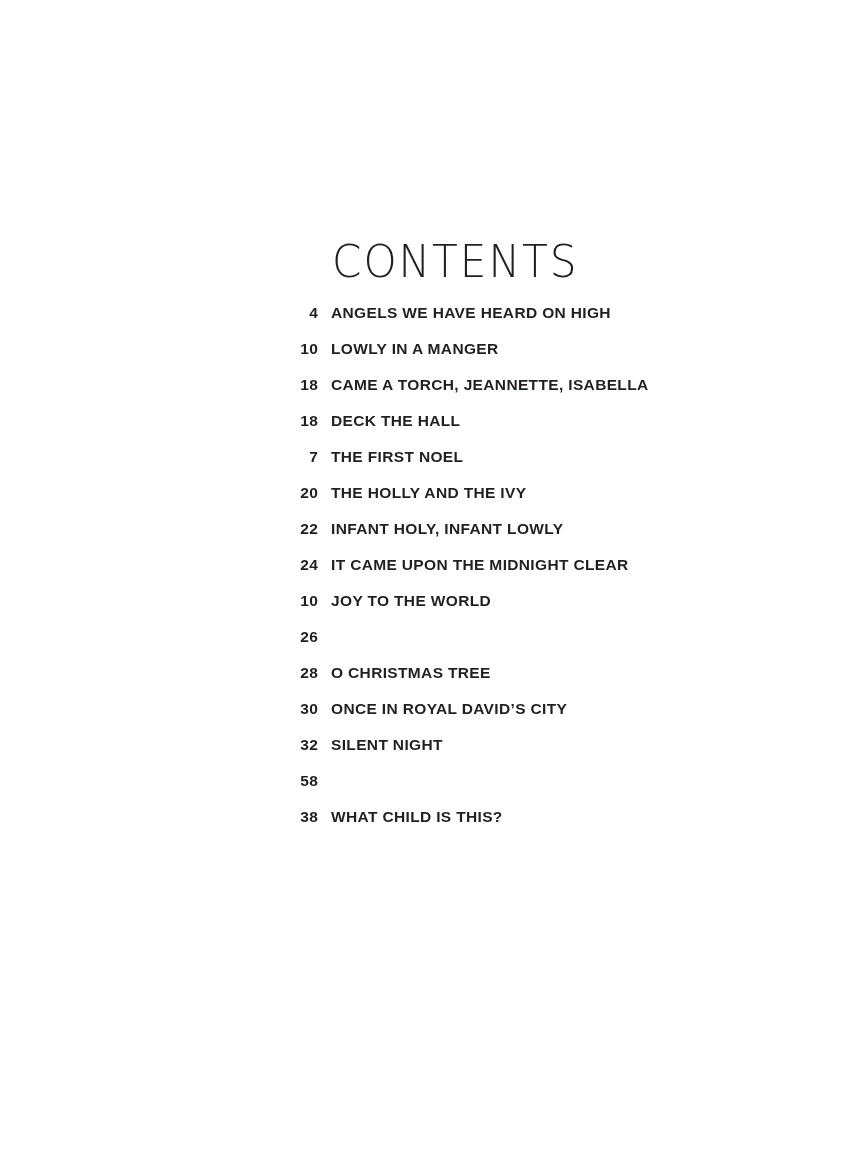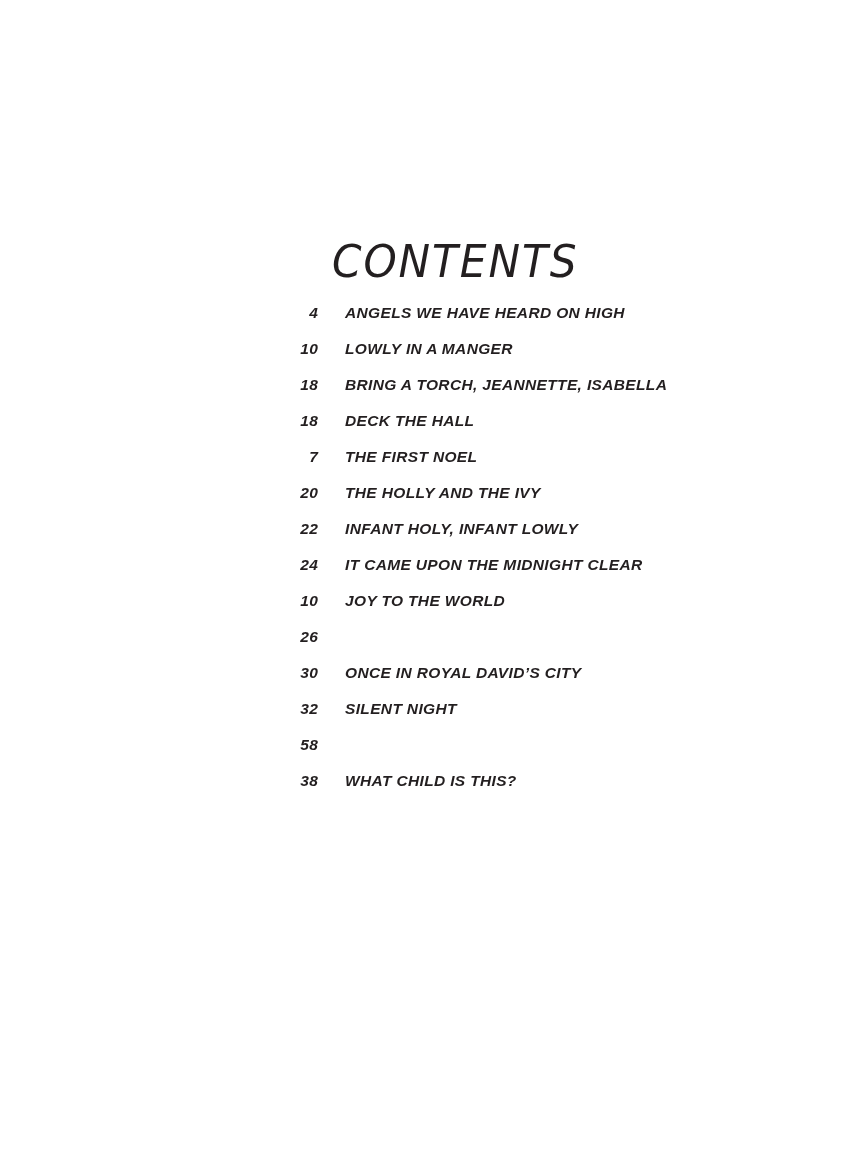--- a/index.html
+++ b/index.html
@@ -12,21 +12,20 @@
     background: #ffffff;
     font-family: "Liberation Sans", sans-serif;
     color: #231f20;
     overflow: hidden;
   }
   .page {
     position: relative;
     width: 864px;
     height: 1152px;
     box-sizing: border-box;
-    font-style: italic;
   }
   .contents-block {
     position: absolute;
     left: 270px;
     top: 238px;
     width: 520px;
   }
   .toc-title {
     font-family: "DejaVu Sans", sans-serif;
     font-weight: 300;
@@ -51,21 +50,21 @@
   .toc-page {
     width: 48px;
     min-width: 48px;
     text-align: right;
     font-size: 15.5px;
     font-weight: bold;
     color: #231f20;
     letter-spacing: 0.2px;
   }
   .toc-entry {
-    margin-left: 27px;
+    margin-left: 13px;
     font-size: 15.5px;
     font-weight: bold;
     color: #231f20;
     letter-spacing: 0.35px;
     white-space: nowrap;
   }
 </style>
 </head>
 <body>
 
@@ -76,21 +75,21 @@
       <li class="toc-row">
         <span class="toc-page">4</span>
         <span class="toc-entry">ANGELS WE HAVE HEARD ON HIGH</span>
       </li>
       <li class="toc-row">
         <span class="toc-page">10</span>
         <span class="toc-entry">LOWLY IN A MANGER</span>
       </li>
       <li class="toc-row">
         <span class="toc-page">18</span>
-        <span class="toc-entry">BRING A TORCH, JEANNETTE, ISABELLA</span>
+        <span class="toc-entry">CAME A TORCH, JEANNETTE, ISABELLA</span>
       </li>
       <li class="toc-row">
         <span class="toc-page">18</span>
         <span class="toc-entry">DECK THE HALL</span>
       </li>
       <li class="toc-row">
         <span class="toc-page">7</span>
         <span class="toc-entry">THE FIRST NOEL</span>
       </li>
       <li class="toc-row">
@@ -106,20 +105,24 @@
         <span class="toc-entry">IT CAME UPON THE MIDNIGHT CLEAR</span>
       </li>
       <li class="toc-row">
         <span class="toc-page">10</span>
         <span class="toc-entry">JOY TO THE WORLD</span>
       </li>
       <li class="toc-row">
         <span class="toc-page">26</span>
       </li>
       <li class="toc-row">
+        <span class="toc-page">28</span>
+        <span class="toc-entry">O CHRISTMAS TREE</span>
+      </li>
+      <li class="toc-row">
         <span class="toc-page">30</span>
         <span class="toc-entry">ONCE IN ROYAL DAVID’S CITY</span>
       </li>
       <li class="toc-row">
         <span class="toc-page">32</span>
         <span class="toc-entry">SILENT NIGHT</span>
       </li>
       <li class="toc-row">
         <span class="toc-page">58</span>
       </li>

